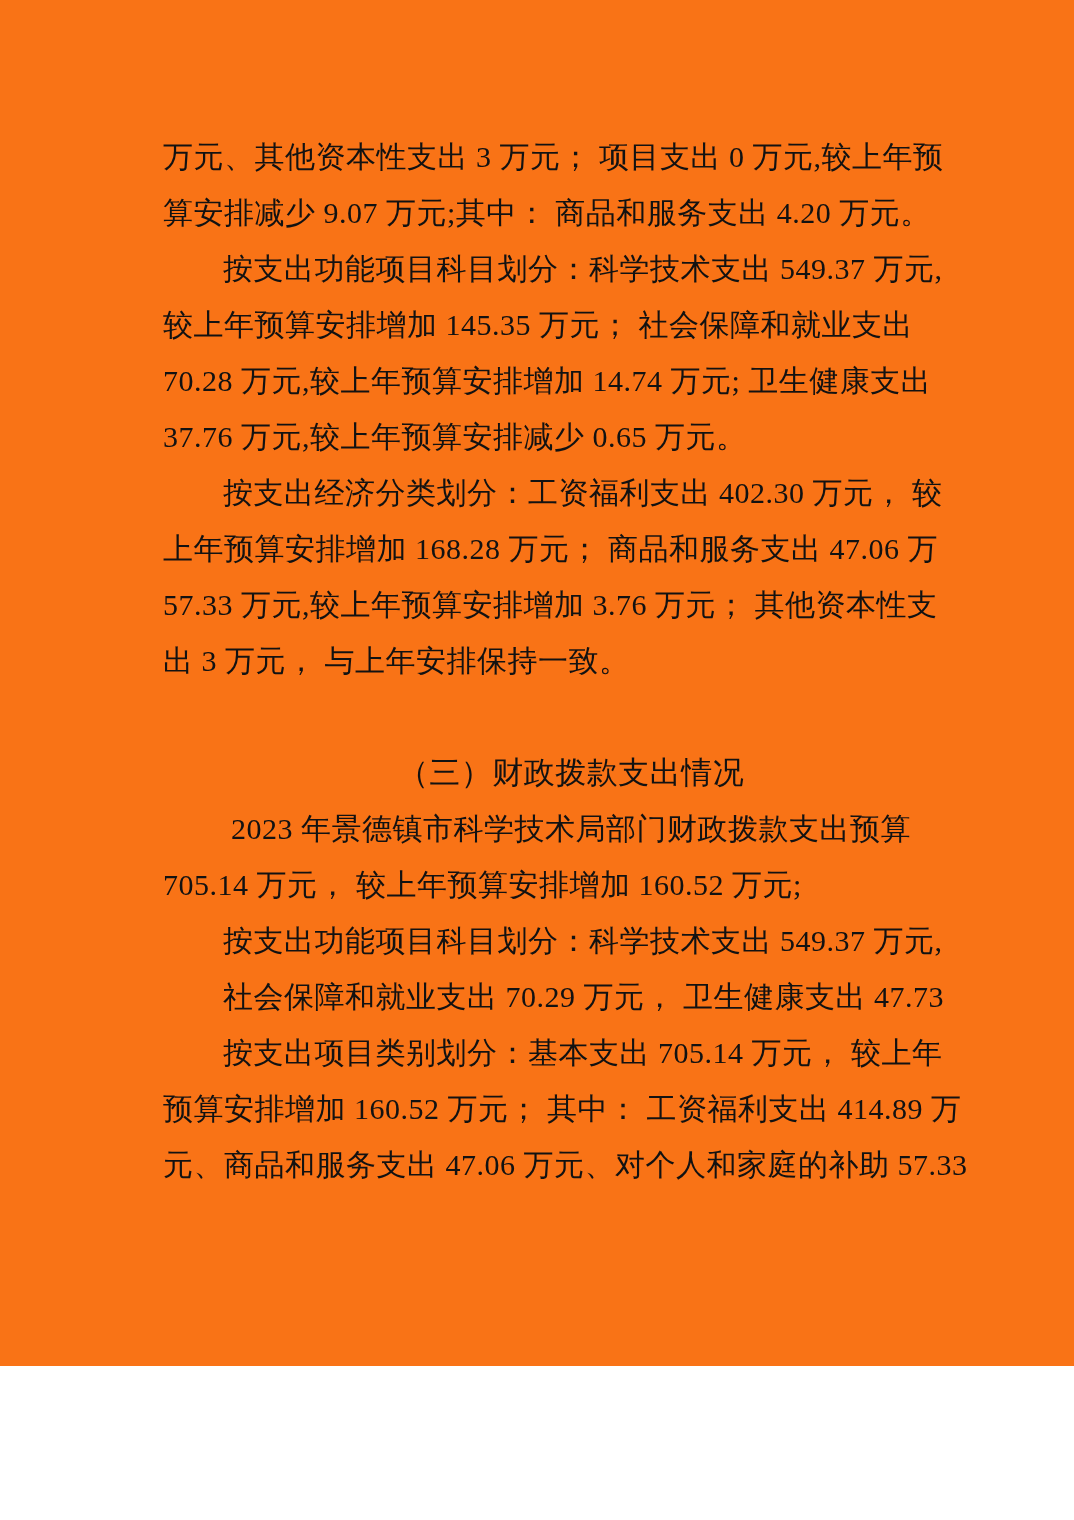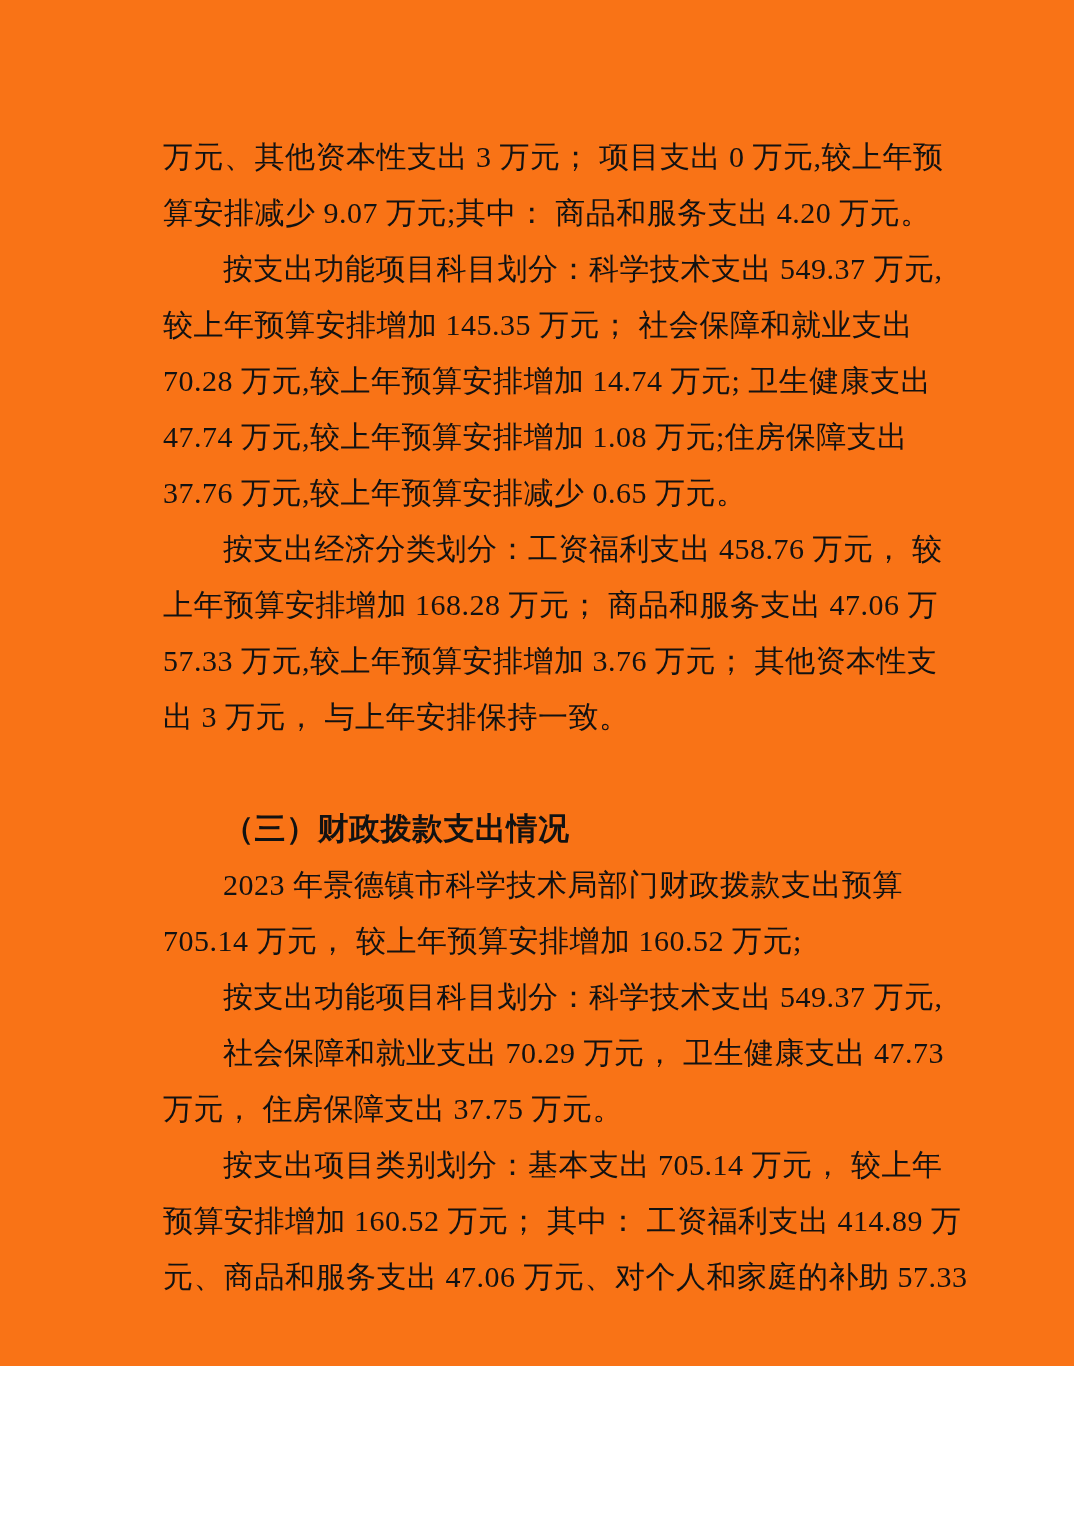--- a/index.html
+++ b/index.html
@@ -29,23 +29,24 @@
   .line {
     height: 56px;
     line-height: 56px;
     font-size: 30px;
     white-space: pre;
     letter-spacing: 0.5px;
     overflow: visible;
   }
   .line.indent {
     padding-left: 60px;
+    text-align: center;
   }
   .line.heading {
-    font-weight: bold;
+    font-weight: normal;
     font-size: 31px;
   }
   .line.blank {
     height: 56px;
   }
   .footer {
     position: absolute;
     left: 0;
     top: 1405px;
     width: 1074px;
@@ -58,33 +59,31 @@
 </head>
 <body>
 
 <div class="page">
   <div class="text-block" id="text-block">
       <div class="line">万元、其他资本性支出 3 万元； 项目支出 0 万元,较上年预</div>
       <div class="line">算安排减少 9.07 万元;其中： 商品和服务支出 4.20 万元。</div>
       <div class="line indent">按支出功能项目科目划分：科学技术支出 549.37 万元,</div>
       <div class="line">较上年预算安排增加 145.35 万元； 社会保障和就业支出</div>
       <div class="line">70.28 万元,较上年预算安排增加 14.74 万元; 卫生健康支出</div>
-      <div class="line">47.74 万元,较上年预算安排增加 1.08 万元;住房保障支出</div>
       <div class="line">37.76 万元,较上年预算安排减少 0.65 万元。</div>
-      <div class="line indent">按支出经济分类划分：工资福利支出 458.76 万元， 较</div>
+      <div class="line indent">按支出经济分类划分：工资福利支出 402.30 万元， 较</div>
       <div class="line">上年预算安排增加 168.28 万元； 商品和服务支出 47.06 万</div>
       <div class="line">57.33 万元,较上年预算安排增加 3.76 万元； 其他资本性支</div>
       <div class="line">出 3 万元， 与上年安排保持一致。</div>
       <div class="line blank"></div>
       <div class="line indent heading">（三）财政拨款支出情况</div>
       <div class="line indent">2023 年景德镇市科学技术局部门财政拨款支出预算</div>
       <div class="line">705.14 万元， 较上年预算安排增加 160.52 万元;</div>
       <div class="line indent">按支出功能项目科目划分：科学技术支出 549.37 万元,</div>
       <div class="line indent">社会保障和就业支出 70.29 万元， 卫生健康支出 47.73</div>
-      <div class="line">万元， 住房保障支出 37.75 万元。</div>
       <div class="line indent">按支出项目类别划分：基本支出 705.14 万元， 较上年</div>
       <div class="line">预算安排增加 160.52 万元； 其中： 工资福利支出 414.89 万</div>
       <div class="line">元、商品和服务支出 47.06 万元、对个人和家庭的补助 57.33</div>
     </div>
   <div class="footer">
     <span>6</span>
   </div>
 </div>
 
 </body></html>

